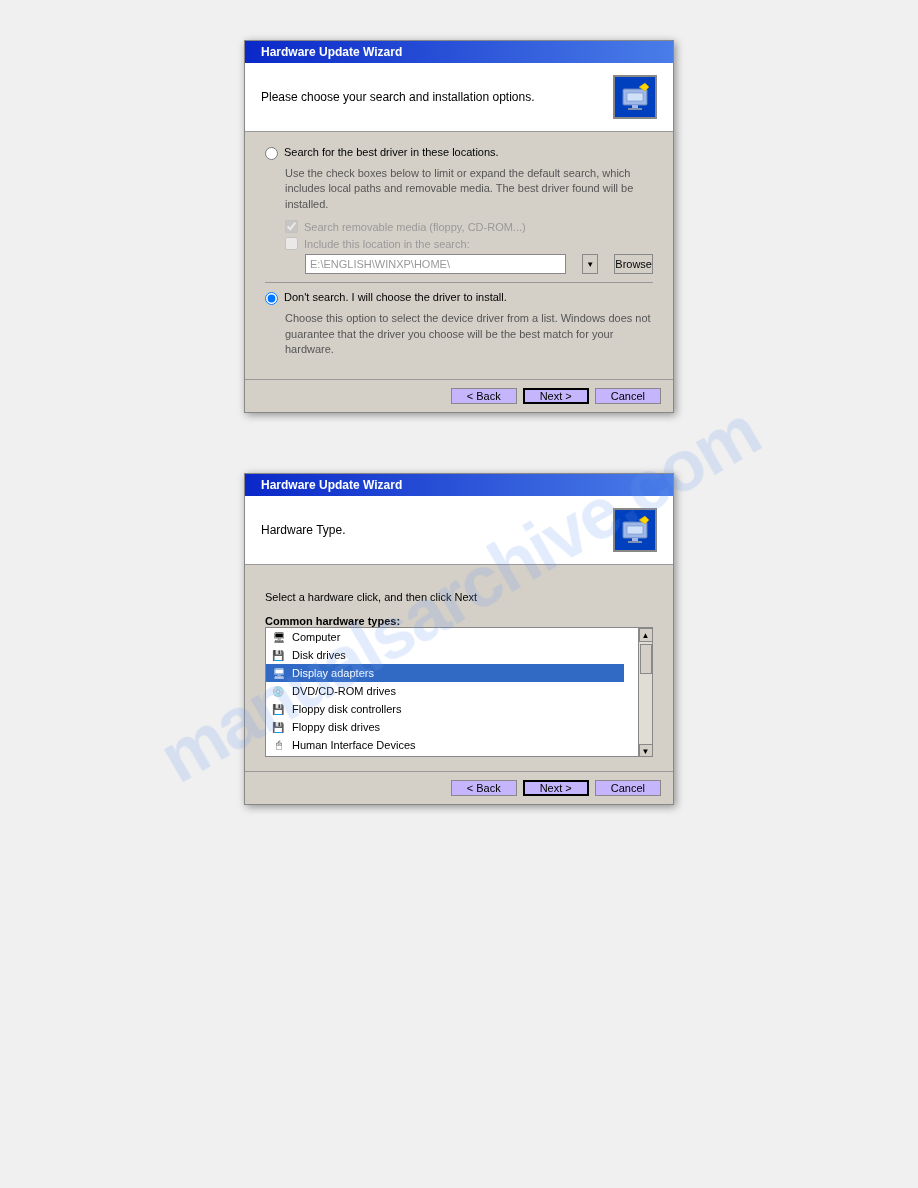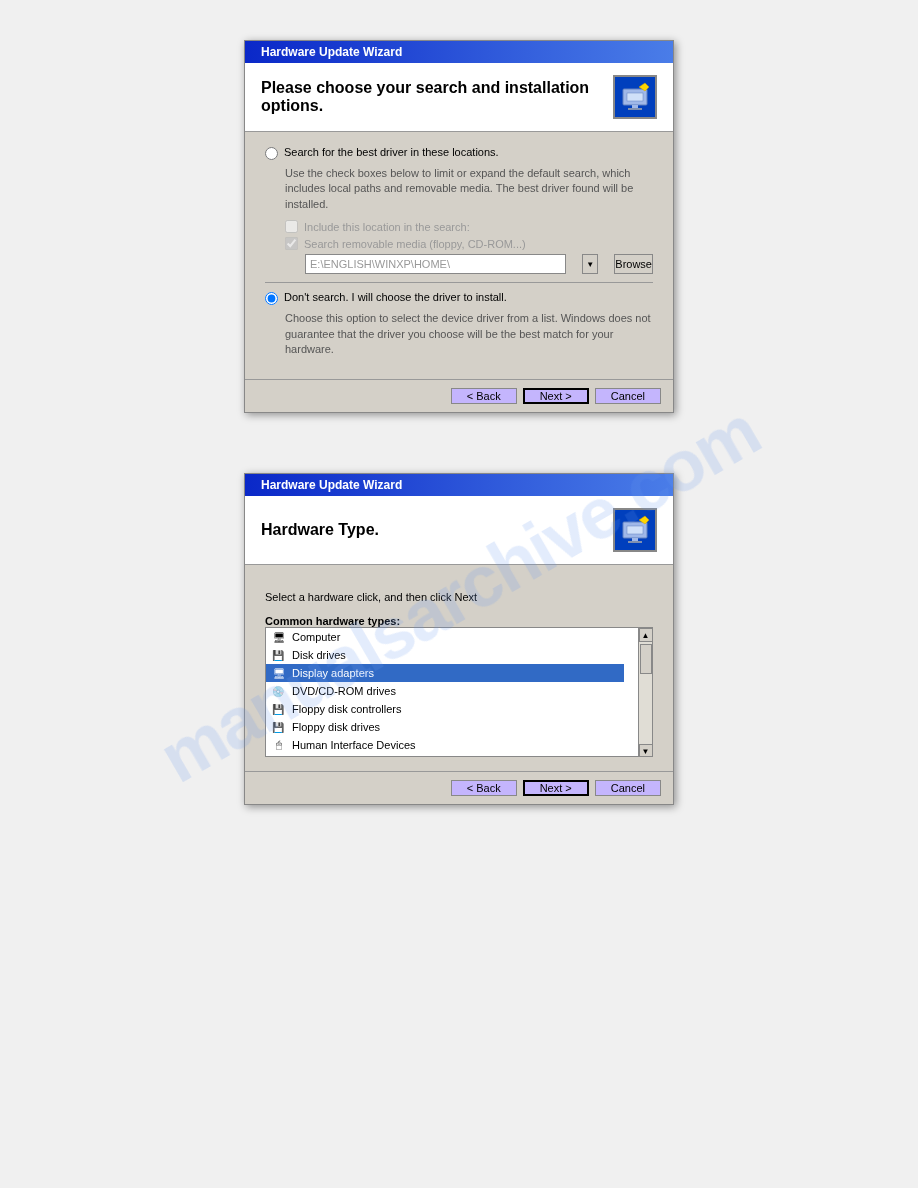--- a/index.html
+++ b/index.html
@@ -69,22 +69,22 @@
       background: white;
       padding: 12px 16px;
       display: flex;
       align-items: center;
       justify-content: space-between;
       border-bottom: 1px solid #999;
       min-height: 60px;
     }
 
     .dialog-header-text {
-      font-size: 16px;
-      font-weight: bold;
+      font-size: 12px;
+      font-weight: normal;
       flex: 1;
     }
 
     .wizard-icon {
       width: 44px;
       height: 44px;
       background: #003fbd;
       border: 2px solid #888;
       display: flex;
       align-items: center;
@@ -352,26 +352,26 @@
     <div class="dialog-body">
 
       <div class="radio-option">
         <input type="radio" name="search_option" id="search_radio" style="">
         <label for="search_radio" class="radio-label">Search for the best driver in these locations.</label>
       </div>
       <div class="radio-description">Use the check boxes below to limit or expand the default search, which includes local paths and removable media. The best driver found will be installed.</div>
 
       <div class="sub-options">
         <div class="sub-option">
+          <input type="checkbox" disabled="" checked="" style="">
+          <span class="sub-option-label">Search removable media (floppy, CD-ROM...)</span>
+        </div>
+        <div class="sub-option">
           <input type="checkbox" disabled="" style="">
           <span class="sub-option-label">Include this location in the search:</span>
-        </div>
-        <div class="sub-option">
-          <input type="checkbox" disabled="" checked="" style="">
-          <span class="sub-option-label">Search removable media (floppy, CD-ROM...)</span>
         </div>
         <div class="location-row">
           <input type="text" class="location-input" disabled="" value="E:\ENGLISH\WINXP\HOME\" style="">
           <div class="location-dropdown">▼</div>
           <button class="browse-btn">Browse</button>
         </div>
       </div>
 
       <hr class="divider-line">
 

